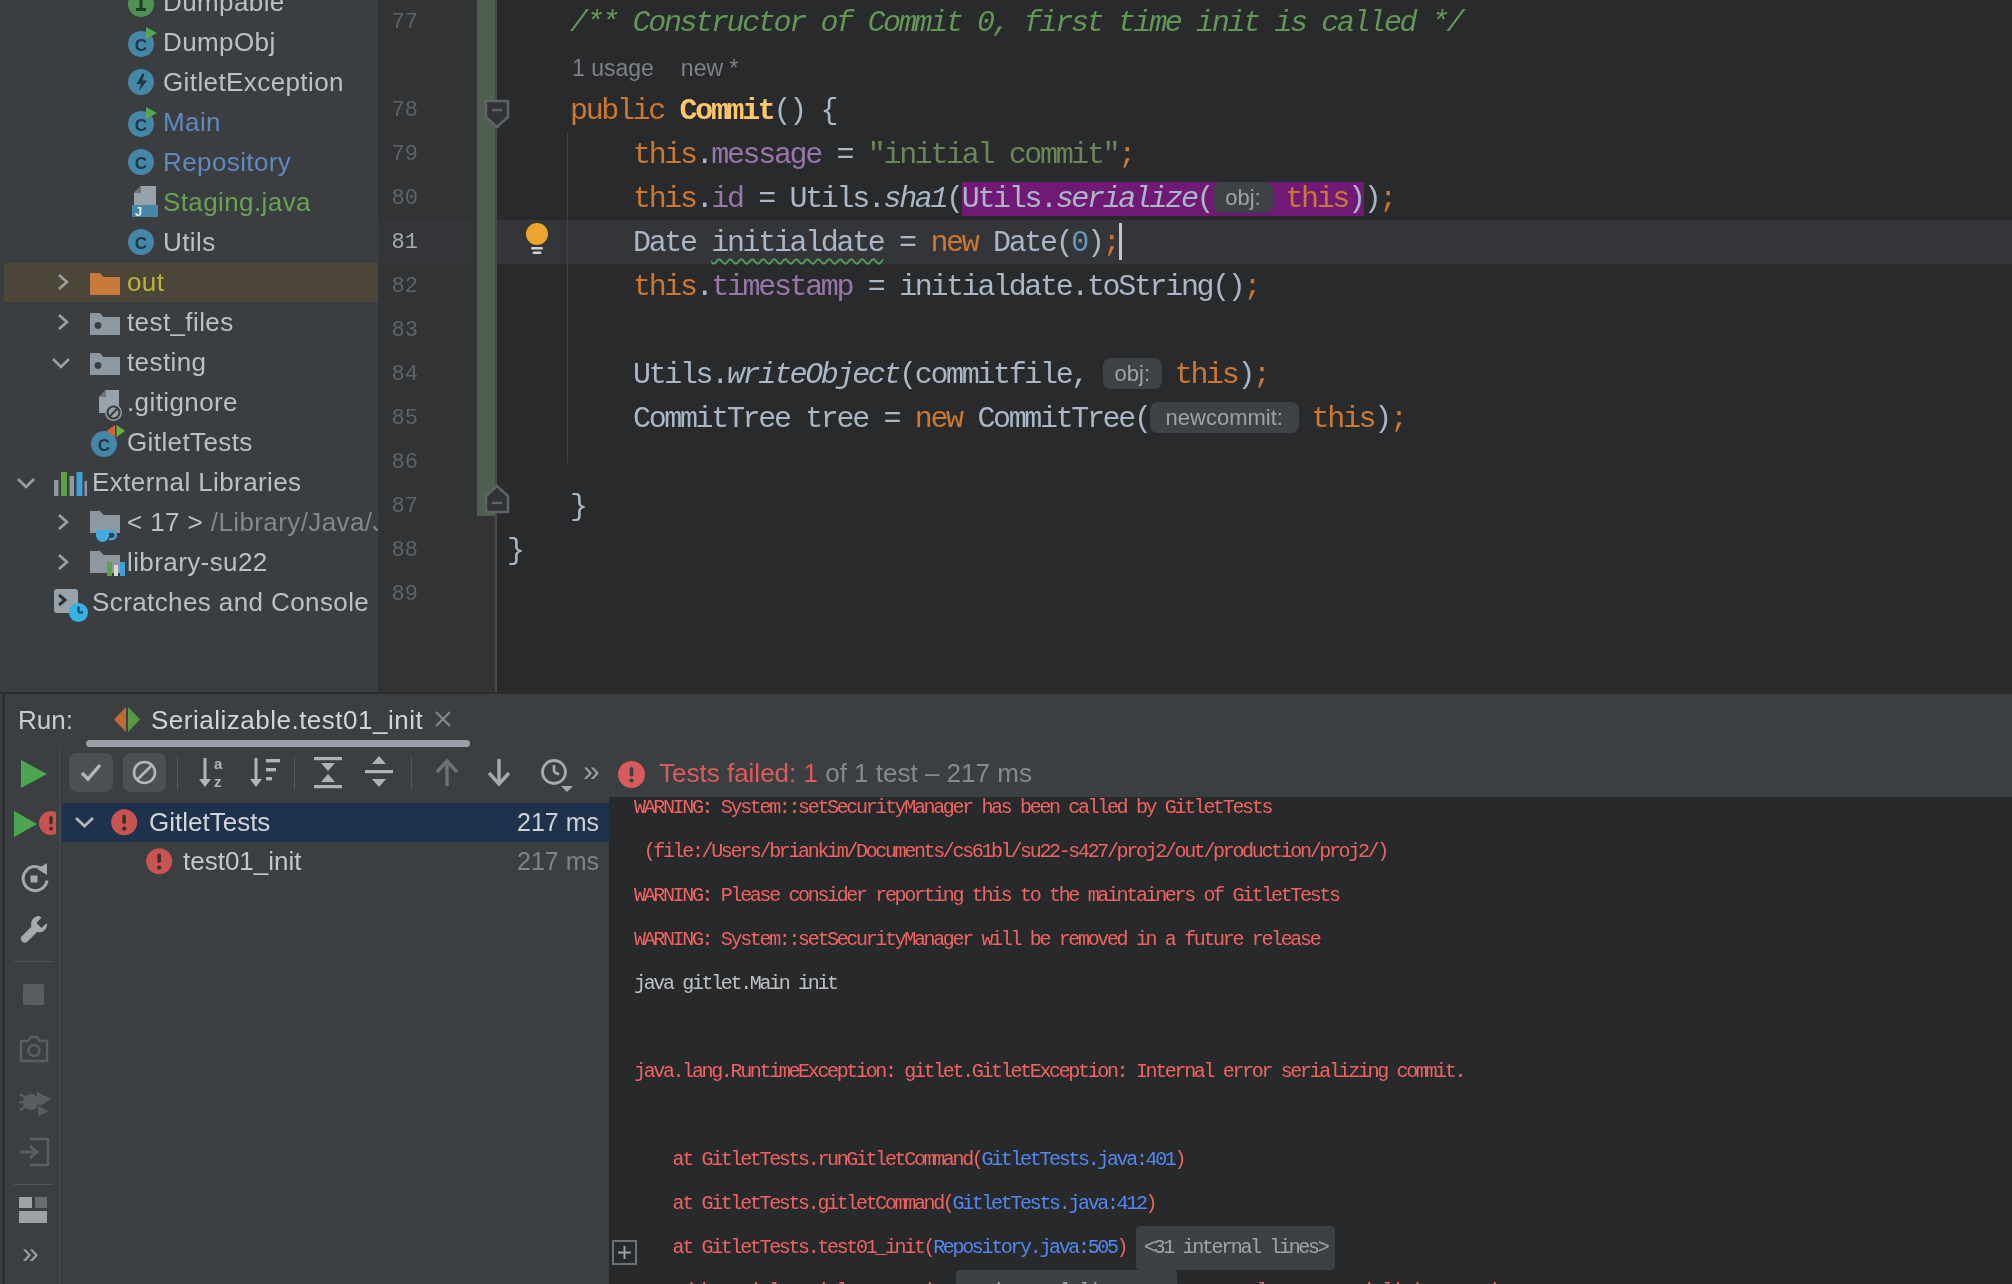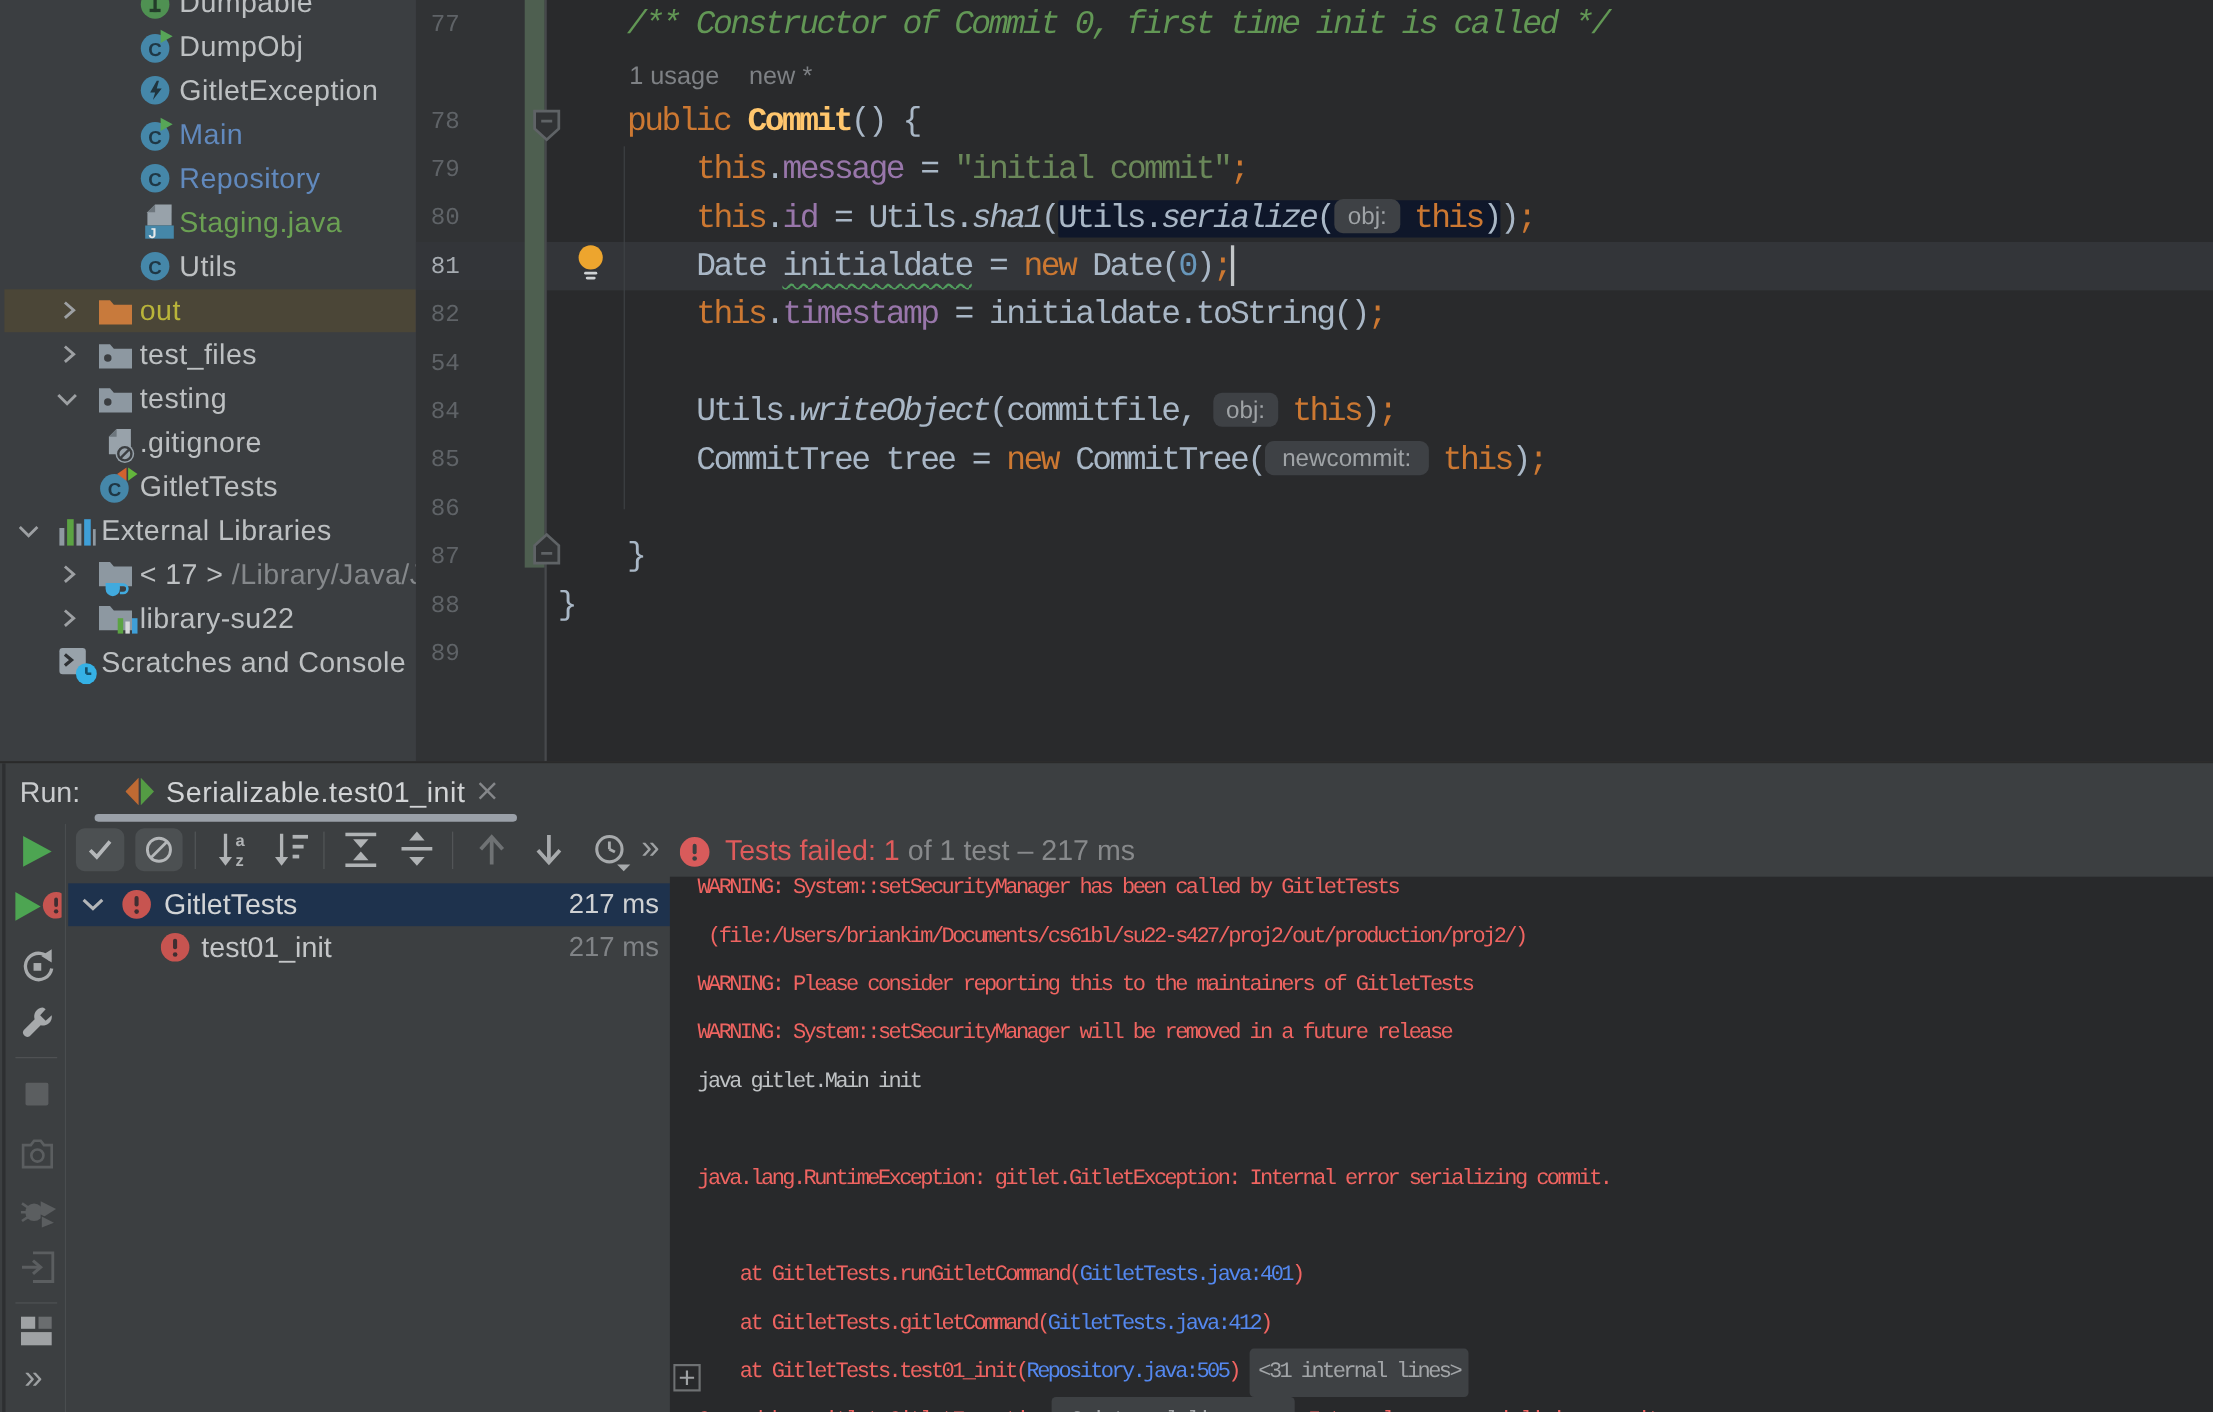--- a/index.html
+++ b/index.html
@@ -9,21 +9,21 @@
 .mono{font-family:"Liberation Mono",monospace;font-size:30px;line-height:44px;letter-spacing:-2.35px;white-space:pre}
 .code{color:#a9b7c6}
 .k{color:#cc7832}
 .f{color:#9876aa}
 .s{color:#6a8759}
 .cm{color:#629755;font-style:italic}
 .n{color:#6897bb}
 .it{font-style:italic}
 .ct{color:#9876aa;font-style:italic}
 .decl{color:#ffc66d;font-weight:bold}
-.hl{background:#0f172a;border-radius:2px}
+.hl{background:#701a75;border-radius:2px}
 .wavy{text-decoration:underline;text-decoration-style:wavy;text-decoration-color:#509c5c;text-decoration-thickness:2px;text-underline-offset:7px}
 .chip{display:inline-block;vertical-align:middle;background:#3e4145;color:#9fa3a6;font-family:"Liberation Sans",sans-serif;font-size:22px;line-height:31px;height:31px;border-radius:8px;padding:0 12px;letter-spacing:0;position:relative;top:-2px;font-style:normal}
 .num{position:absolute;left:378px;width:40px;text-align:right;font-family:"Liberation Mono",monospace;font-size:22px;line-height:44px;color:#5f6367;letter-spacing:0}
 .trow{position:absolute;height:40px;line-height:40px;font-family:"Liberation Sans",sans-serif;font-size:26px;letter-spacing:0.4px;color:#bdc0c2;white-space:pre}
 .cl{position:absolute;left:25px;font-family:"Liberation Mono",monospace;font-size:20px;line-height:44px;letter-spacing:-2.35px;white-space:pre;color:#bfc2c4}
 .red{color:#ef6461}
 .lnk{color:#5488ef;}
 .cchip{display:inline-block;background:#3e4144;color:#a2a5a8;border-radius:4px;padding:0 8px;letter-spacing:-2.35px}
 .sep{position:absolute;width:1px;background:#55585a}
 </style>
@@ -40,21 +40,21 @@
 <div class="ab" style="left:477px;top:0;width:18px;height:516px;background:#4e5f50"></div>
 
 <div class="ab" style="left:567px;top:133px;width:1px;height:330px;background:#3f4246"></div>
 
 <div class="num" style="top:1px">77</div>
 <div class="num" style="top:89px">78</div>
 <div class="num" style="top:133px">79</div>
 <div class="num" style="top:177px">80</div>
 <div class="num" style="top:221px;color:#a6abb1">81</div>
 <div class="num" style="top:265px">82</div>
-<div class="num" style="top:309px">54</div>
+<div class="num" style="top:309px">83</div>
 <div class="num" style="top:353px">84</div>
 <div class="num" style="top:397px">85</div>
 <div class="num" style="top:441px">86</div>
 <div class="num" style="top:485px">87</div>
 <div class="num" style="top:529px">88</div>
 <div class="num" style="top:573px">89</div>
 
 <div class="ab mono code" style="left:570px;top:1px"><span class="cm">/** Constructor of Commit 0, first time init is called */</span></div>
 <div class="ab sans" style="left:572px;top:45px;height:44px;line-height:46px;font-size:23px;color:#7e8185">1 usage<span style="margin-left:27px">new *</span></div>
 <div class="ab mono code" style="left:570px;top:89px"><span class="k">public </span><span class="decl">Commit</span>() {</div>

